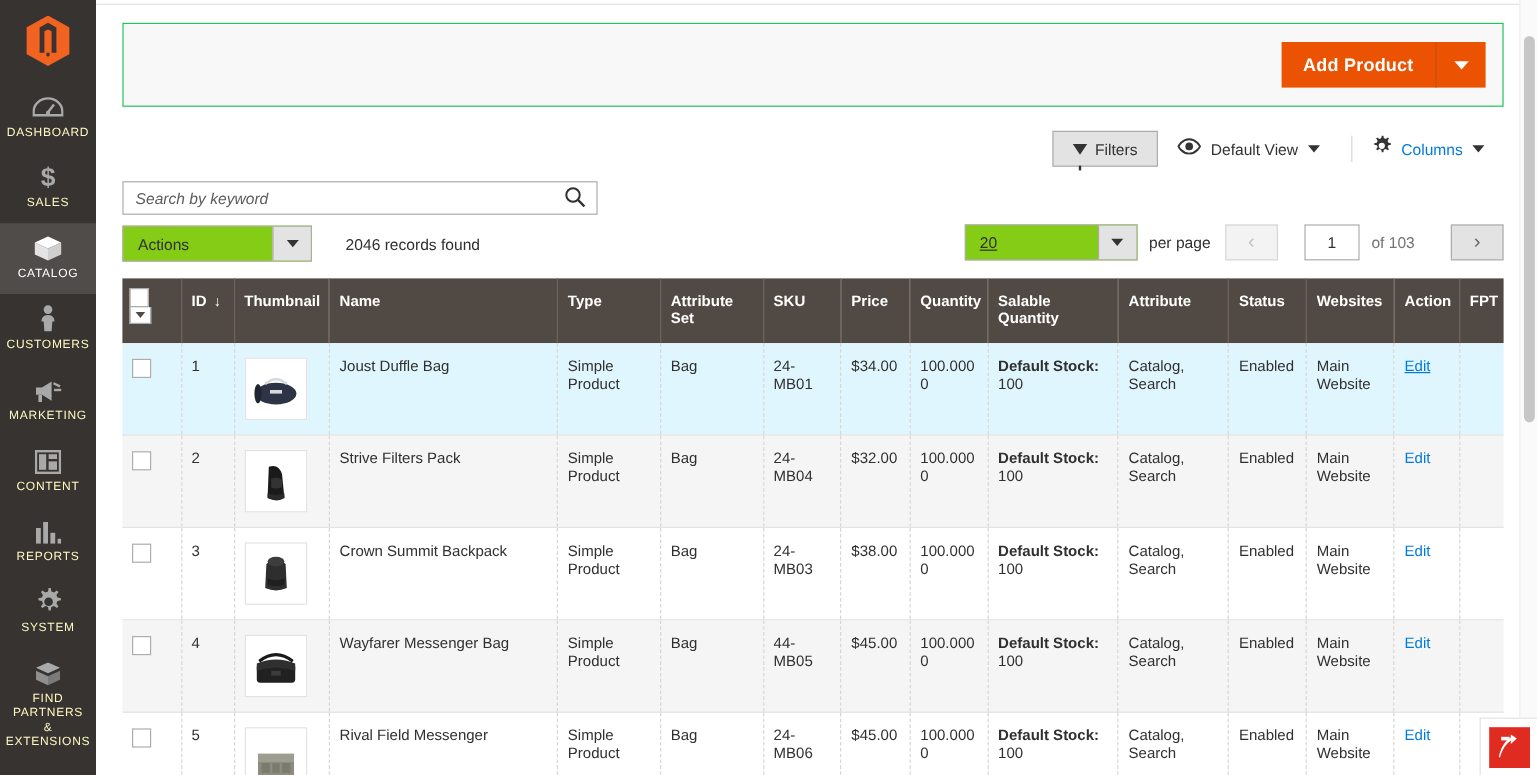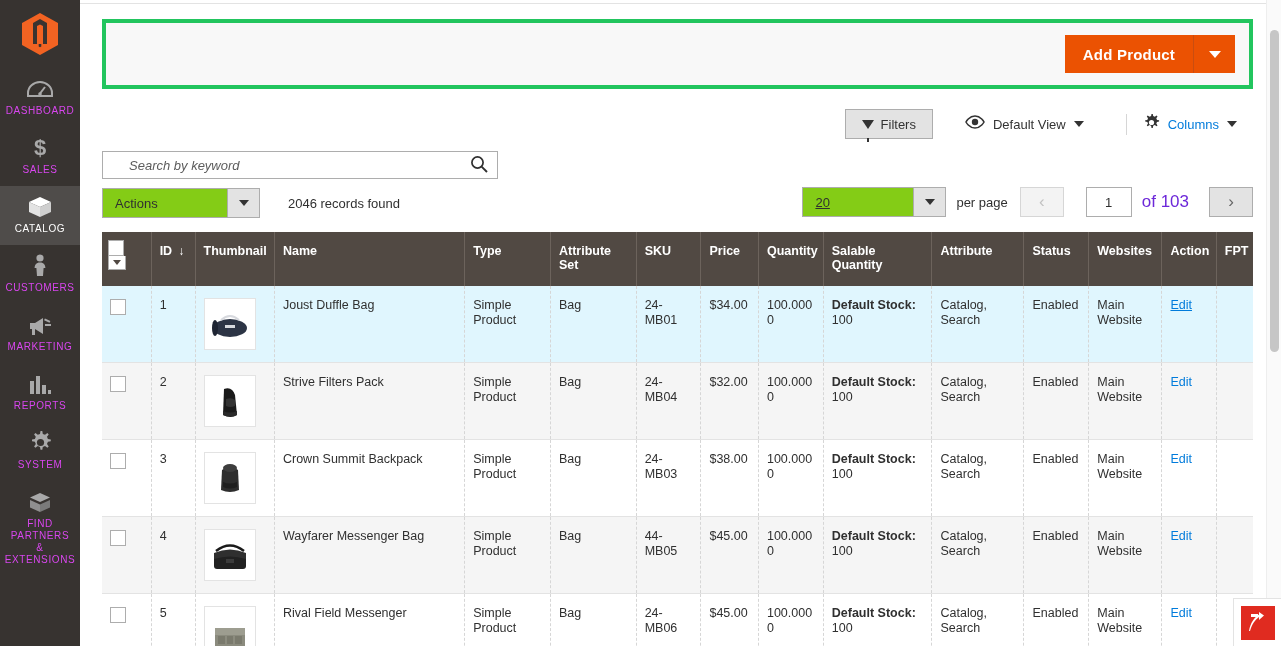--- a/index.html
+++ b/index.html
@@ -18,21 +18,21 @@
     flex: 0 0 80px;
     overflow: hidden;
   }
   .logo-wrap {
     height: 68px; display: flex; align-items: center; justify-content: center;
   }
   .logo-hex { width: 36px; height: 42px; display:block; }
   .nav-item {
     display: block; width: 80px; padding: 8px 2px 10px 2px;
     text-align: center; cursor: pointer;
-    color: #d946ef;
+    color: #fef9c3;
   }
   .nav-item.active { background: #4f4c4a; color: #ffffff; }
   .nav-ico {
     height: 24px; display: flex; align-items: flex-end; justify-content: center;
     margin-bottom: 5px;
   }
   .nav-ico svg { display:block; }
   .nav-label {
     font-size: 10px; letter-spacing: 0.6px; line-height: 12px;
     text-transform: uppercase;
@@ -43,21 +43,21 @@
   .main {
     flex: 1 1 auto; height: 646px; position: relative;
     background: #ffffff; overflow: hidden;
   }
   .topline { height: 4px; background:#fff; border-bottom:1px solid #e3e3e3; }
 
   .page-header {
     margin: 15px 28px 0 22px;
     height: 70px;
     background: #f8f8f8;
-    border: 4px solid #22c55e;
+    border: 1px solid #22c55e;
     display: flex; align-items: center; justify-content: flex-end;
     padding-right: 14px;
   }
   .btn-primary-split { display: flex; align-items: stretch; height: 38px; }
   .btn-primary {
     background: #eb5202; color: #fff; border: none;
     font-size: 15px; font-weight: bold; padding: 0 18px;
     font-family: "Liberation Sans", sans-serif;
     cursor: pointer; letter-spacing:0.2px;
   }
@@ -66,42 +66,42 @@
     color:#fff; cursor:pointer; display:flex; align-items:center; justify-content:center;
   }
   .caret-down {
     width:0;height:0;border-left:6px solid transparent;border-right:6px solid transparent;
     border-top:7px solid #fff;
   }
 
   
   .controls-row {
     display: flex; align-items: center; justify-content: flex-end;
-    margin: 20px 28px 0 22px; height: 30px; gap: 16px;
+    margin: 20px 28px 0 22px; height: 30px; gap: 0;
   }
   .btn-filters {
     display:flex;align-items:center;gap:7px;
     height: 30px; padding: 0 16px; background:#e3e3e3;
     border: 1px solid #adadad; color:#333; font-size:13px; cursor:pointer;
     font-family:"Liberation Sans", sans-serif;
   }
   .funnel { width:0;height:0;border-left:6px solid transparent;border-right:6px solid transparent;border-top:9px solid #333; position:relative; }
   .funnel:after{content:'';position:absolute;left:-1px;top:9px;width:2px;height:4px;background:#333;}
   .ctl-group { display:flex; align-items:center; gap:8px; padding: 0 16px; cursor:pointer; }
   .ctl-group.bordered { border-left: 1px solid #d6d6d6; margin-left:10px; }
   .ctl-label { font-size:13px; color:#333; }
   .ctl-label.link { color:#007bdb; }
   .mini-caret { width:0;height:0;border-left:5px solid transparent;border-right:5px solid transparent;border-top:6px solid #333; }
 
   
   .search-row { margin: 12px 28px 0 22px; position: relative; height: 28px; }
   .search-box {
     position:absolute; left:0; top:0; width: 396px; height: 28px;
     border: 1px solid #adadad; background:#fff;
-    display:flex; align-items:center;padding-left:16px;
+    display:flex; align-items:center;
   }
   .search-box input {
     flex:1; border:none; outline:none; height:26px;
     padding: 0 10px; font-size:13px; font-style: italic; color:#303030;
     font-family:"Liberation Sans", sans-serif; background:transparent;
   }
   .search-box input::placeholder { color:#5c5c5c; font-style: italic; opacity:1; }
   .search-ico-btn { width:36px;height:26px;display:flex;align-items:center;justify-content:center;background:transparent;border:none;cursor:pointer; }
 
   .actions-row { margin: 9px 28px 0 22px; position: relative; height: 30px; display:flex; align-items:center; }
@@ -124,21 +124,21 @@
     width:44px;height:30px;border:1px solid #adadad;background:#e3e3e3;
     display:flex;align-items:center;justify-content:center;cursor:pointer;
     font-size:17px;color:#666; font-family:"Liberation Sans",sans-serif;
   }
   .pg-btn.disabled { background:#f3f3f3; border-color:#d6d6d6; color:#c2c2c2; }
   .pg-input {
     width:46px;height:30px;border:1px solid #adadad;background:#fff; text-align:center;
     font-size:13px;color:#303030; font-family:"Liberation Sans",sans-serif; outline:none;
     margin-left:22px;
   }
-  .of-label { font-size:17px;color:#6d28d9; margin: 0 20px 0 10px; }
+  .of-label { font-size:13px;color:#737373; margin: 0 30px 0 10px; }
   .pg-next { margin-left: 0px; }
 
   
   .grid-wrap { margin: 14px 28px 0 22px; }
   table.grid { border-collapse: collapse; width: 1151px; table-layout: fixed; }
   table.grid thead th {
     background: #514943; color:#ffffff; text-align:left;
     font-size: 12.5px; font-weight: bold; vertical-align: top;
     padding: 12px 8px 14px 8px; border-right: 1px solid #6c635c;
     line-height: 14px;
@@ -248,20 +248,31 @@
         <div class="nav-item">
           <div class="nav-ico">
             <svg xmlns="http://www.w3.org/2000/svg" width="24" height="20" viewBox="0 0 24 20">
               <path d="M2 7 L2 13 L7 13 L15 18 L15 2 L7 7 Z" fill="#a9a9a9"></path>
               <rect x="17" y="8" width="6" height="2" fill="#a9a9a9"></rect>
               <rect x="16.5" y="3.5" width="6" height="2" fill="#a9a9a9" transform="rotate(25 19 4)"></rect>
               <rect x="4" y="13" width="3" height="6" fill="#a9a9a9"></rect>
             </svg>
           </div>
           <div class="nav-label">Marketing</div>
+        </div>
+        <div class="nav-item">
+          <div class="nav-ico">
+            <svg xmlns="http://www.w3.org/2000/svg" width="22" height="20" viewBox="0 0 22 20">
+              <rect x="1" y="1" width="20" height="18" fill="none" stroke="#a9a9a9" stroke-width="2"></rect>
+              <rect x="3.5" y="3.5" width="6" height="13" fill="#a9a9a9"></rect>
+              <rect x="11.5" y="3.5" width="7" height="4" fill="#a9a9a9"></rect>
+              <rect x="11.5" y="9.5" width="7" height="7" fill="#a9a9a9"></rect>
+            </svg>
+          </div>
+          <div class="nav-label">Content</div>
         </div>
         <div class="nav-item">
           <div class="nav-ico">
             <svg xmlns="http://www.w3.org/2000/svg" width="22" height="20" viewBox="0 0 22 20">
               <rect x="1" y="6" width="4" height="13" fill="#a9a9a9"></rect>
               <rect x="7" y="1" width="4" height="18" fill="#a9a9a9"></rect>
               <rect x="13" y="10" width="4" height="9" fill="#a9a9a9"></rect>
               <rect x="19" y="15" width="3" height="4" fill="#a9a9a9"></rect>
             </svg>
           </div>

